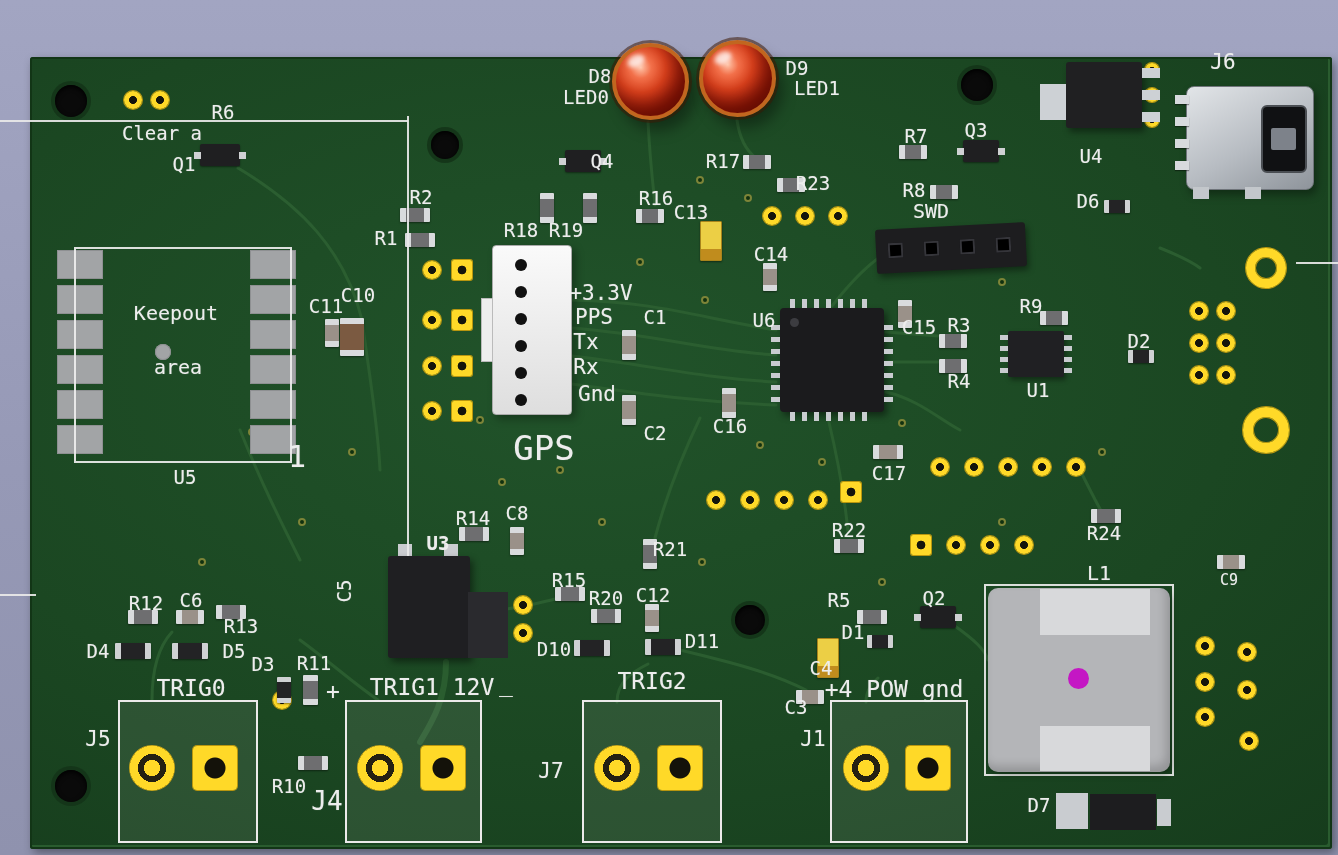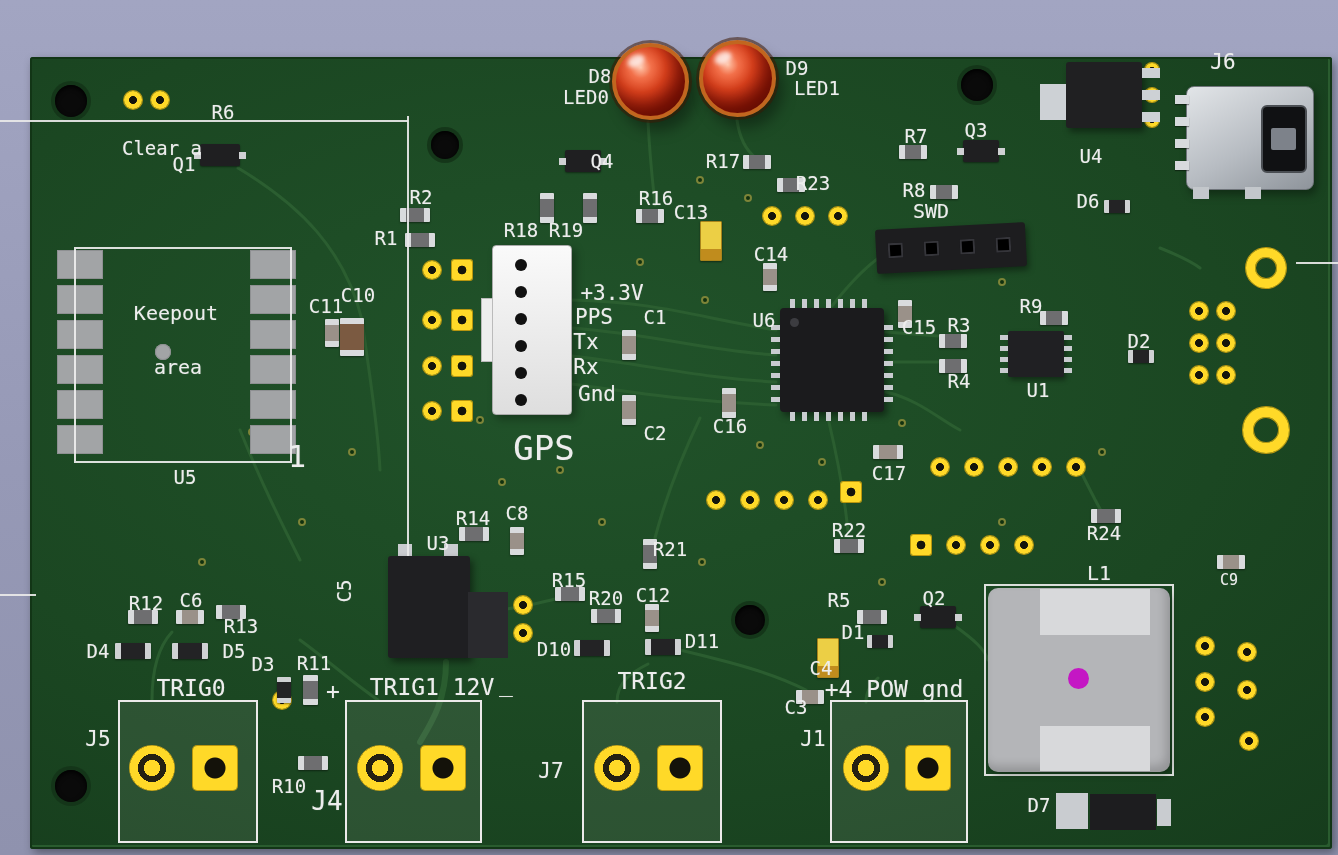--- a/index.html
+++ b/index.html
@@ -386,21 +386,21 @@
   <div class="bigc" id="d7a"></div>
   <div class="bigc" id="d7b"></div>
   <div class="bigc" id="d7c"></div>
 
   <div class="layer" id="silk-layer">
       <div class="silk" style="left: 600px; top: 76px; font-size: 19px; transform: translate(-50%, -50%) rotate(0deg);">D8</div>
       <div class="silk" style="left: 586px; top: 97px; font-size: 19px; transform: translate(-50%, -50%) rotate(0deg);">LED0</div>
       <div class="silk" style="left: 797px; top: 68px; font-size: 19px; transform: translate(-50%, -50%) rotate(0deg);">D9</div>
       <div class="silk" style="left: 817px; top: 88px; font-size: 19px; transform: translate(-50%, -50%) rotate(0deg);">LED1</div>
       <div class="silk" style="left: 223px; top: 112px; font-size: 19px; transform: translate(-50%, -50%) rotate(0deg);">R6</div>
-      <div class="silk" style="left: 162px; top: 148px; font-size: 19px; transform: translate(-50%, -50%) rotate(0deg);">Clear a</div>
+      <div class="silk" style="left: 162px; top: 133px; font-size: 19px; transform: translate(-50%, -50%) rotate(0deg);">Clear a</div>
       <div class="silk" style="left: 184px; top: 164px; font-size: 19px; transform: translate(-50%, -50%) rotate(0deg);">Q1</div>
       <div class="silk" style="left: 421px; top: 197px; font-size: 19px; transform: translate(-50%, -50%) rotate(0deg);">R2</div>
       <div class="silk" style="left: 386px; top: 238px; font-size: 19px; transform: translate(-50%, -50%) rotate(0deg);">R1</div>
       <div class="silk" style="left: 521px; top: 230px; font-size: 19px; transform: translate(-50%, -50%) rotate(0deg);">R18</div>
       <div class="silk" style="left: 566px; top: 230px; font-size: 19px; transform: translate(-50%, -50%) rotate(0deg);">R19</div>
       <div class="silk" style="left: 602px; top: 161px; font-size: 19px; transform: translate(-50%, -50%) rotate(0deg);">Q4</div>
       <div class="silk" style="left: 656px; top: 198px; font-size: 19px; transform: translate(-50%, -50%) rotate(0deg);">R16</div>
       <div class="silk" style="left: 691px; top: 212px; font-size: 19px; transform: translate(-50%, -50%) rotate(0deg);">C13</div>
       <div class="silk" style="left: 723px; top: 161px; font-size: 19px; transform: translate(-50%, -50%) rotate(0deg);">R17</div>
       <div class="silk" style="left: 813px; top: 183px; font-size: 19px; transform: translate(-50%, -50%) rotate(0deg);">R23</div>
@@ -410,21 +410,21 @@
       <div class="silk" style="left: 931px; top: 211px; font-size: 20px; transform: translate(-50%, -50%) rotate(0deg);">SWD</div>
       <div class="silk" style="left: 1088px; top: 201px; font-size: 19px; transform: translate(-50%, -50%) rotate(0deg);">D6</div>
       <div class="silk" style="left: 1223px; top: 62px; font-size: 21px; transform: translate(-50%, -50%) rotate(0deg);">J6</div>
       <div class="silk" style="left: 1091px; top: 156px; font-size: 19px; transform: translate(-50%, -50%) rotate(0deg);">U4</div>
       <div class="silk" style="left: 176px; top: 313px; font-size: 20px; transform: translate(-50%, -50%) rotate(0deg);">Keepout</div>
       <div class="silk" style="left: 178px; top: 367px; font-size: 20px; transform: translate(-50%, -50%) rotate(0deg);">area</div>
       <div class="silk" style="left: 173px; top: 477px; font-size: 19px; transform: translate(-50%, -50%) rotate(0deg); padding-left: 24px;">U5</div>
       <div class="silk" style="left: 297px; top: 456px; font-size: 30px; transform: translate(-50%, -50%) rotate(0deg);">1</div>
       <div class="silk" style="left: 326px; top: 306px; font-size: 19px; transform: translate(-50%, -50%) rotate(0deg);">C11</div>
       <div class="silk" style="left: 358px; top: 295px; font-size: 19px; transform: translate(-50%, -50%) rotate(0deg);">C10</div>
-      <div class="silk" style="left: 601px; top: 293px; font-size: 21px; transform: translate(-50%, -50%) rotate(0deg); margin-left: 11px;">+3.3V</div>
+      <div class="silk" style="left: 601px; top: 293px; font-size: 21px; transform: translate(-50%, -50%) rotate(0deg);">+3.3V</div>
       <div class="silk" style="left: 594px; top: 317px; font-size: 21px; transform: translate(-50%, -50%) rotate(0deg);">PPS</div>
       <div class="silk" style="left: 586px; top: 342px; font-size: 21px; transform: translate(-50%, -50%) rotate(0deg);">Tx</div>
       <div class="silk" style="left: 586px; top: 367px; font-size: 21px; transform: translate(-50%, -50%) rotate(0deg);">Rx</div>
       <div class="silk" style="left: 597px; top: 394px; font-size: 21px; transform: translate(-50%, -50%) rotate(0deg);">Gnd</div>
       <div class="silk" style="left: 544px; top: 448px; font-size: 34px; transform: translate(-50%, -50%) rotate(0deg);">GPS</div>
       <div class="silk" style="left: 655px; top: 317px; font-size: 19px; transform: translate(-50%, -50%) rotate(0deg);">C1</div>
       <div class="silk" style="left: 655px; top: 433px; font-size: 19px; transform: translate(-50%, -50%) rotate(0deg);">C2</div>
       <div class="silk" style="left: 764px; top: 320px; font-size: 19px; transform: translate(-50%, -50%) rotate(0deg);">U6</div>
       <div class="silk" style="left: 771px; top: 254px; font-size: 19px; transform: translate(-50%, -50%) rotate(0deg);">C14</div>
       <div class="silk" style="left: 919px; top: 327px; font-size: 19px; transform: translate(-50%, -50%) rotate(0deg);">C15</div>
@@ -433,21 +433,21 @@
       <div class="silk" style="left: 1031px; top: 306px; font-size: 19px; transform: translate(-50%, -50%) rotate(0deg);">R9</div>
       <div class="silk" style="left: 1038px; top: 390px; font-size: 19px; transform: translate(-50%, -50%) rotate(0deg);">U1</div>
       <div class="silk" style="left: 1139px; top: 341px; font-size: 19px; transform: translate(-50%, -50%) rotate(0deg);">D2</div>
       <div class="silk" style="left: 730px; top: 426px; font-size: 19px; transform: translate(-50%, -50%) rotate(0deg);">C16</div>
       <div class="silk" style="left: 889px; top: 473px; font-size: 19px; transform: translate(-50%, -50%) rotate(0deg);">C17</div>
       <div class="silk" style="left: 849px; top: 530px; font-size: 19px; transform: translate(-50%, -50%) rotate(0deg);">R22</div>
       <div class="silk" style="left: 1104px; top: 533px; font-size: 19px; transform: translate(-50%, -50%) rotate(0deg);">R24</div>
       <div class="silk" style="left: 1229px; top: 580px; font-size: 15px; transform: translate(-50%, -50%) rotate(0deg);">C9</div>
       <div class="silk" style="left: 473px; top: 518px; font-size: 19px; transform: translate(-50%, -50%) rotate(0deg);">R14</div>
       <div class="silk" style="left: 517px; top: 513px; font-size: 19px; transform: translate(-50%, -50%) rotate(0deg);">C8</div>
-      <div class="silk" style="left: 438px; top: 543px; font-size: 19px; transform: translate(-50%, -50%) rotate(0deg);">U3</div>
+      <div class="silk" style="left: 438px; top: 543px; font-size: 19px; transform: translate(-50%, -50%) rotate(0deg); font-weight: bold;">U3</div>
       <div class="silk" style="left: 344px; top: 591px; font-size: 19px; transform: translate(-50%, -50%) rotate(-90deg);">C5</div>
       <div class="silk" style="left: 569px; top: 580px; font-size: 19px; transform: translate(-50%, -50%) rotate(0deg);">R15</div>
       <div class="silk" style="left: 606px; top: 598px; font-size: 19px; transform: translate(-50%, -50%) rotate(0deg);">R20</div>
       <div class="silk" style="left: 653px; top: 595px; font-size: 19px; transform: translate(-50%, -50%) rotate(0deg);">C12</div>
       <div class="silk" style="left: 554px; top: 649px; font-size: 19px; transform: translate(-50%, -50%) rotate(0deg);">D10</div>
       <div class="silk" style="left: 702px; top: 641px; font-size: 19px; transform: translate(-50%, -50%) rotate(0deg);">D11</div>
       <div class="silk" style="left: 670px; top: 549px; font-size: 19px; transform: translate(-50%, -50%) rotate(0deg);">R21</div>
       <div class="silk" style="left: 146px; top: 603px; font-size: 19px; transform: translate(-50%, -50%) rotate(0deg);">R12</div>
       <div class="silk" style="left: 191px; top: 600px; font-size: 19px; transform: translate(-50%, -50%) rotate(0deg);">C6</div>
       <div class="silk" style="left: 241px; top: 626px; font-size: 19px; transform: translate(-50%, -50%) rotate(0deg);">R13</div>

